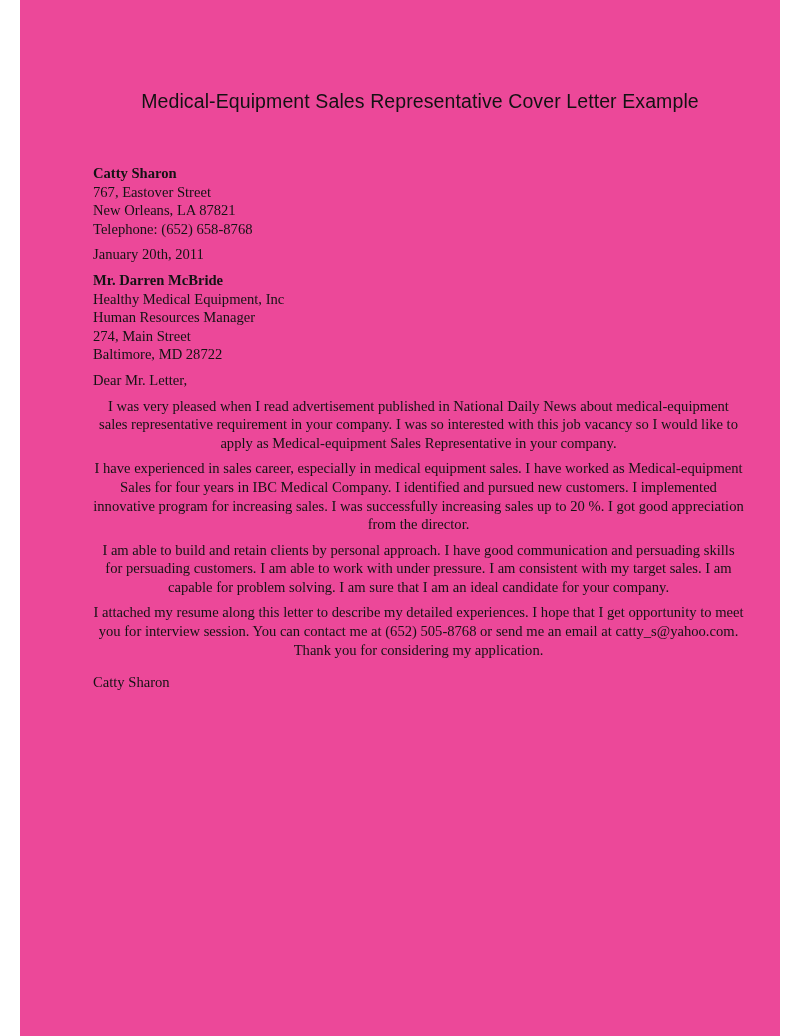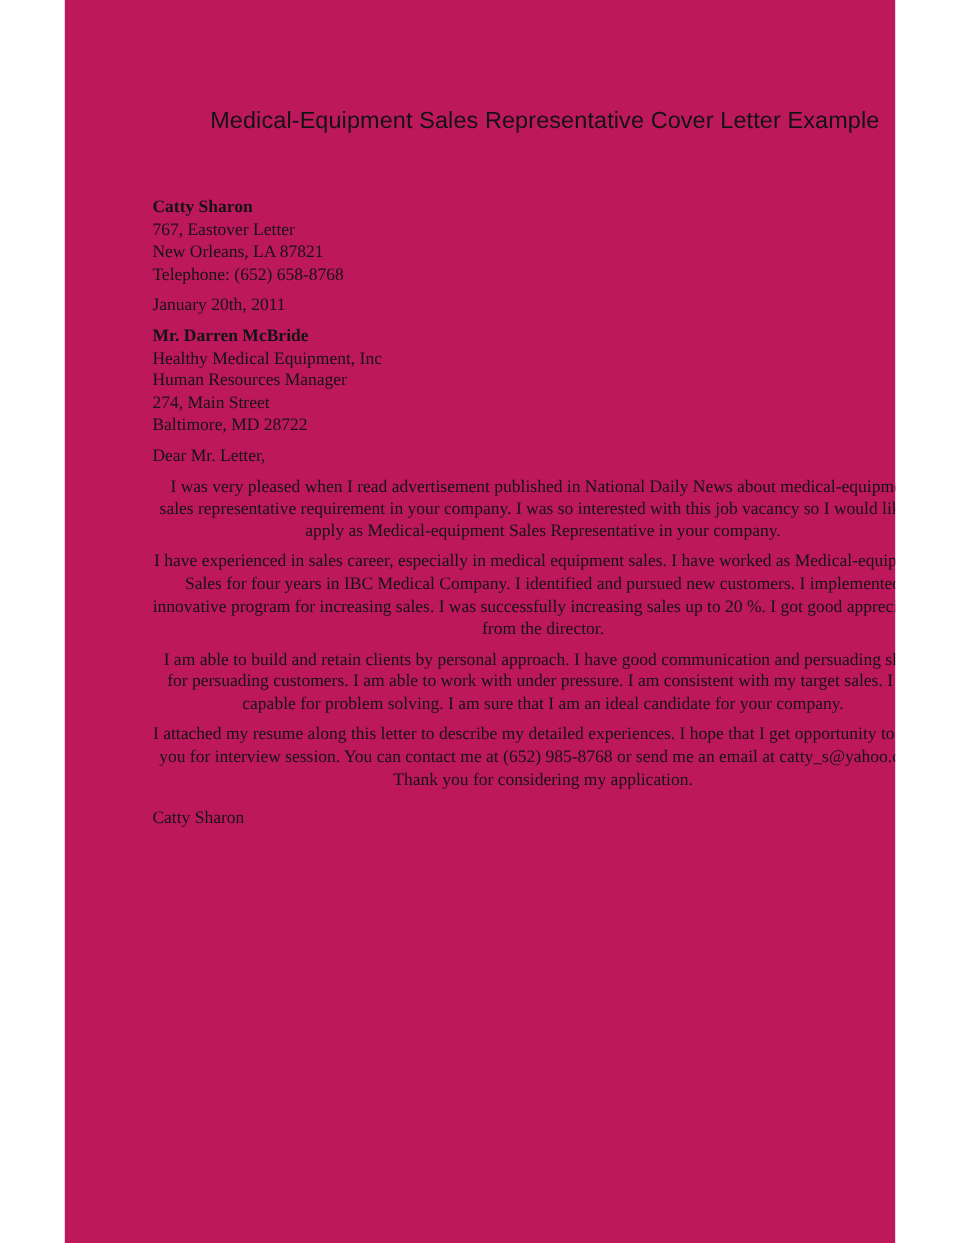--- a/index.html
+++ b/index.html
@@ -4,24 +4,24 @@
 <title>Cover Letter Example</title>
 <style>
   html, body {
     margin: 0;
     padding: 0;
     background: #ffffff;
   }
 
   .page {
     position: relative;
-    width: 692px;
+    width: 760px;
     height: 1036px;
     margin: 0 auto;
-    background: #be185d;
+    background: #ec4899;
     overflow: hidden;
     box-sizing: border-box;
   }
 
   
   .doc-title {
     position: absolute;
     left: 0;
     top: 90px;
     width: 800px;
@@ -91,21 +91,21 @@
 <body>
 
 <div class="page">
 
   <div class="doc-title">Medical-Equipment Sales Representative Cover Letter Example</div>
 
   <div class="letter">
 
     <div class="block">
       <span class="addr-line bold">Catty Sharon</span>
-      <span class="addr-line">767, Eastover Letter</span>
+      <span class="addr-line">767, Eastover Street</span>
       <span class="addr-line">New Orleans, LA 87821</span>
       <span class="addr-line">Telephone: (652) 658-8768</span>
     </div>
 
     <div class="gap-sender"></div>
 
     <div class="block">
       <span class="addr-line">January 20th, 2011</span>
     </div>
 
@@ -123,21 +123,21 @@
 
     <div class="block">
       <span class="addr-line">Dear Mr. Letter,</span>
     </div>
 
     <div class="gap-salut"></div>
 
     <p class="para">I was very pleased when I read advertisement published in National Daily News about medical-equipment sales representative requirement in your company. I was so interested with this job vacancy so I would like to apply as Medical-equipment Sales Representative in your company.</p>
     <p class="para">I have experienced in sales career, especially in medical equipment sales. I have worked as Medical-equipment Sales for four years in IBC Medical Company. I identified and pursued new customers. I implemented innovative program for increasing sales. I was successfully increasing sales up to 20 %. I got good appreciation from the director.</p>
     <p class="para">I am able to build and retain clients by personal approach. I have good communication and persuading skills for persuading customers. I am able to work with under pressure. I am consistent with my target sales. I am capable for problem solving. I am sure that I am an ideal candidate for your company.</p>
-    <p class="para">I attached my resume along this letter to describe my detailed experiences. I hope that I get opportunity to meet you for interview session. You can contact me at (652) 985-8768 or send me an email at catty_s@yahoo.com. Thank you for considering my application.</p>
+    <p class="para">I attached my resume along this letter to describe my detailed experiences. I hope that I get opportunity to meet you for interview session. You can contact me at (652) 505-8768 or send me an email at catty_s@yahoo.com. Thank you for considering my application.</p>
 
     <div class="sign-gap"></div>
 
 
     <div class="sign-gap"></div>
 
     <div class="block">
       <span class="single">Catty Sharon</span>
     </div>
 

